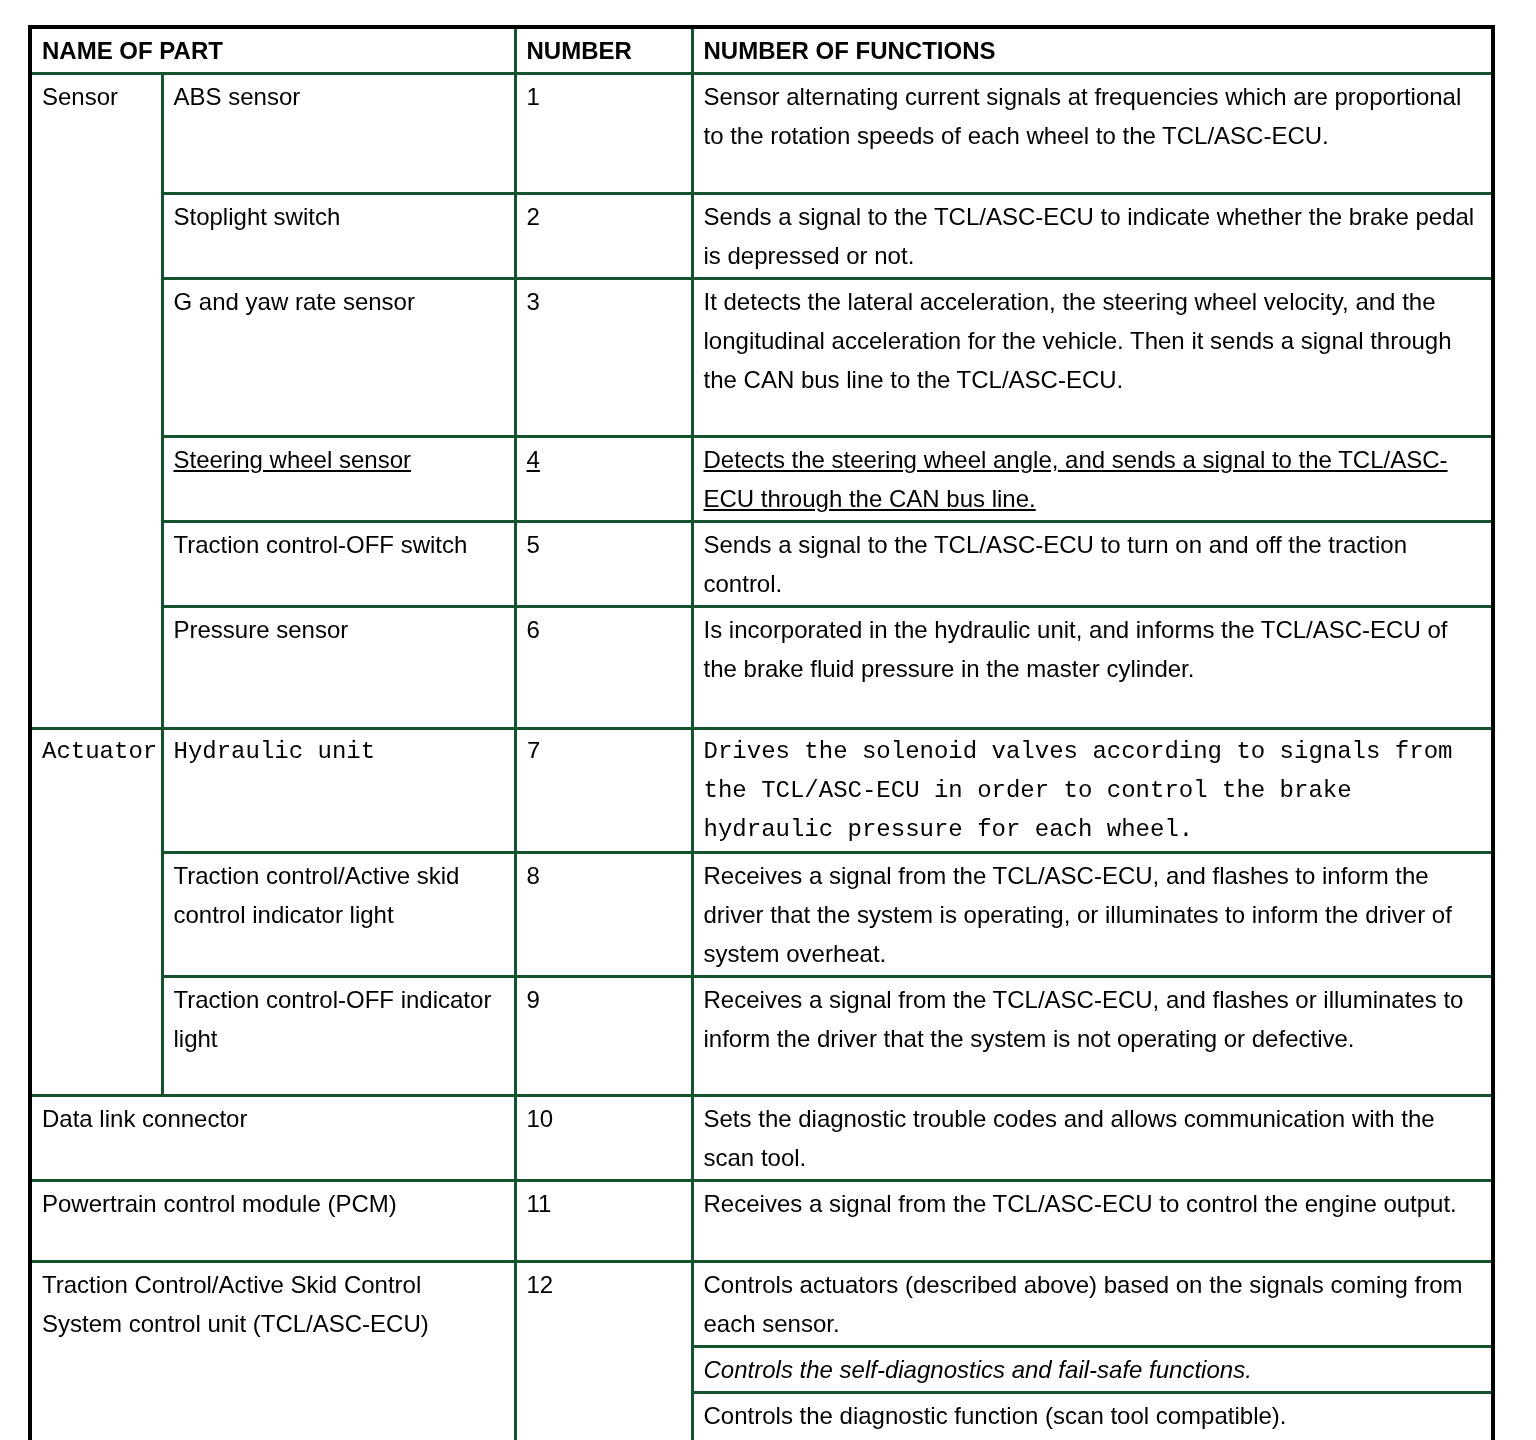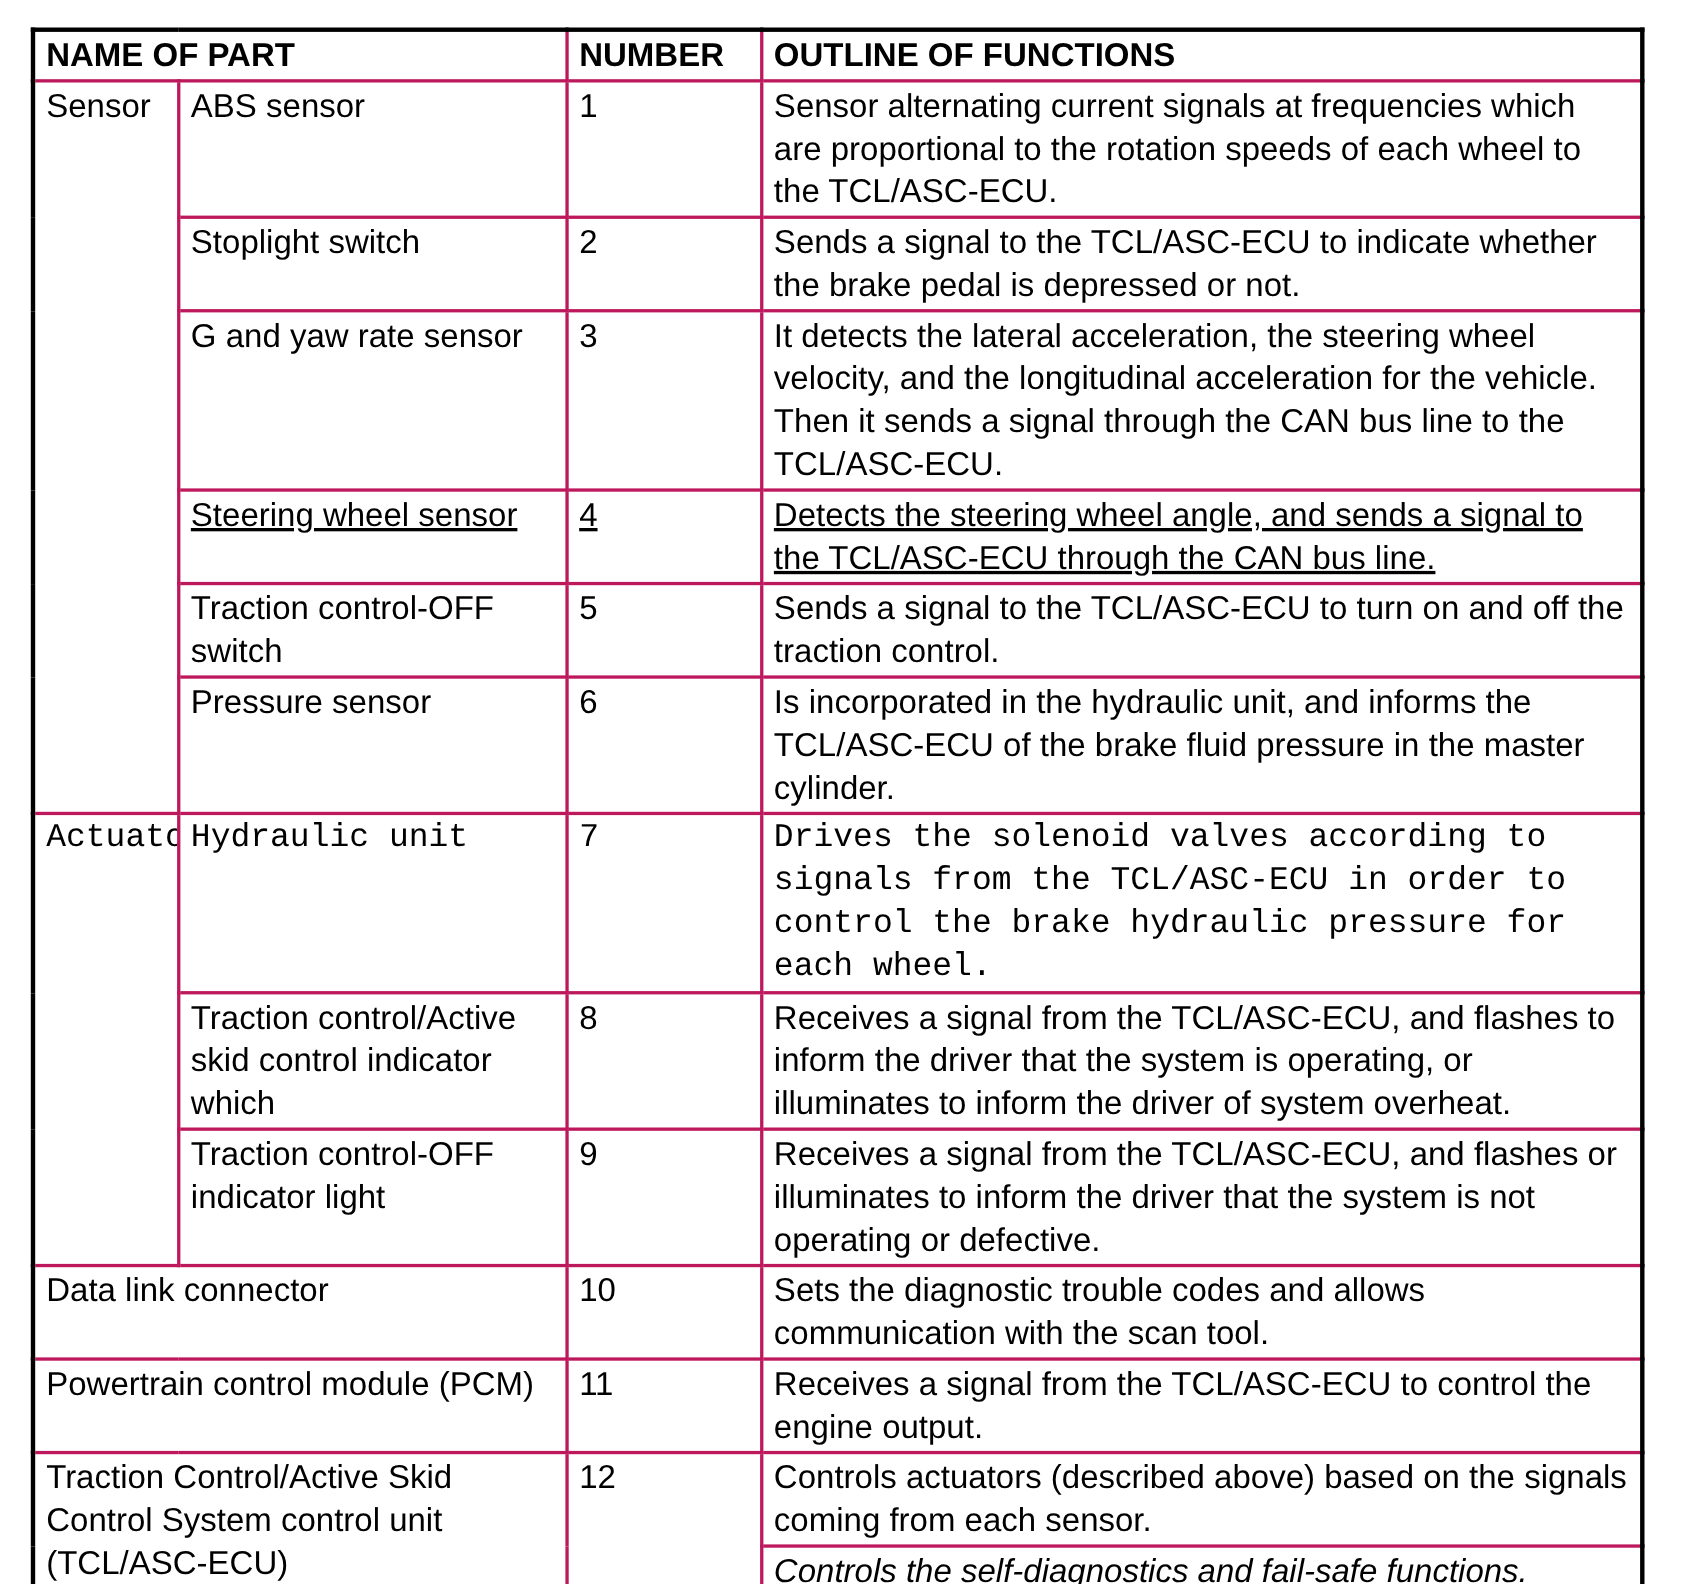--- a/index.html
+++ b/index.html
@@ -15,24 +15,24 @@
   table.parts {
     position: absolute;
     left: 28px;
     top: 25px;
     width: 1463px;
     border-collapse: collapse;
     table-layout: fixed;
     border: 4px solid #000000;
   }
   table.parts td {
-    border: 3px solid #be185d;
+    border: 3px solid #14532d;
     vertical-align: top;
     padding: 2px 8px 2px 10px;
-    font-size: 30px;
+    font-size: 24px;
     line-height: 39px;
     font-weight: 400;
     overflow: hidden;
   }
   table.parts td.hdr {
     font-weight: 700;
   }
   col.c-cat  { width: 132px; }
   col.c-part { width: 353px; }
   col.c-num  { width: 177px; }
@@ -60,21 +60,21 @@
   <colgroup>
     <col class="c-cat">
     <col class="c-part">
     <col class="c-num">
     <col class="c-out">
   </colgroup>
   <tbody>
     <tr class="h-head">
       <td class="hdr" colspan="2">NAME OF PART</td>
       <td class="hdr">NUMBER</td>
-      <td class="hdr">OUTLINE OF FUNCTIONS</td>
+      <td class="hdr">NUMBER OF FUNCTIONS</td>
     </tr>
 
     <tr class="h-r1">
       <td rowspan="6">Sensor</td>
       <td>ABS sensor</td>
       <td>1</td>
       <td>Sensor alternating current signals at frequencies which are proportional to the rotation speeds of each wheel to the TCL/ASC-ECU.</td>
     </tr>
     <tr class="h-r2">
       <td>Stoplight switch</td>
@@ -102,21 +102,21 @@
       <td>Is incorporated in the hydraulic unit, and informs the TCL/ASC-ECU of the brake fluid pressure in the master cylinder.</td>
     </tr>
 
     <tr class="h-r7">
       <td rowspan="3">Actuator</td>
       <td>Hydraulic unit</td>
       <td>7</td>
       <td>Drives the solenoid valves according to signals from the TCL/ASC-ECU in order to control the brake hydraulic pressure for each wheel.</td>
     </tr>
     <tr class="h-r8">
-      <td>Traction control/Active skid control indicator which</td>
+      <td>Traction control/Active skid control indicator light</td>
       <td>8</td>
       <td>Receives a signal from the TCL/ASC-ECU, and flashes to inform the driver that the system is operating, or illuminates to inform the driver of system overheat.</td>
     </tr>
     <tr class="h-r9">
       <td>Traction control-OFF indicator light</td>
       <td>9</td>
       <td>Receives a signal from the TCL/ASC-ECU, and flashes or illuminates to inform the driver that the system is not operating or defective.</td>
     </tr>
 
     <tr class="h-r10">

